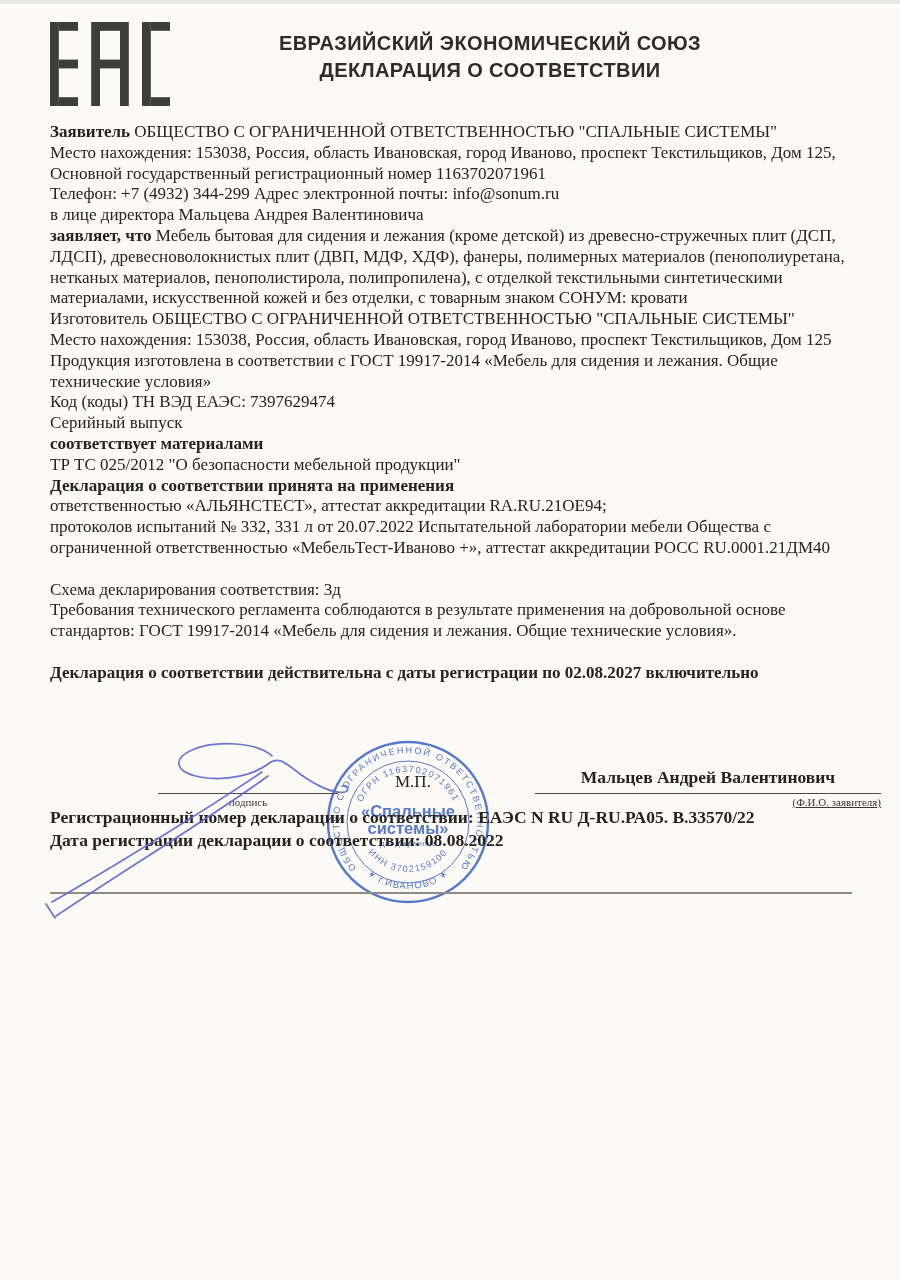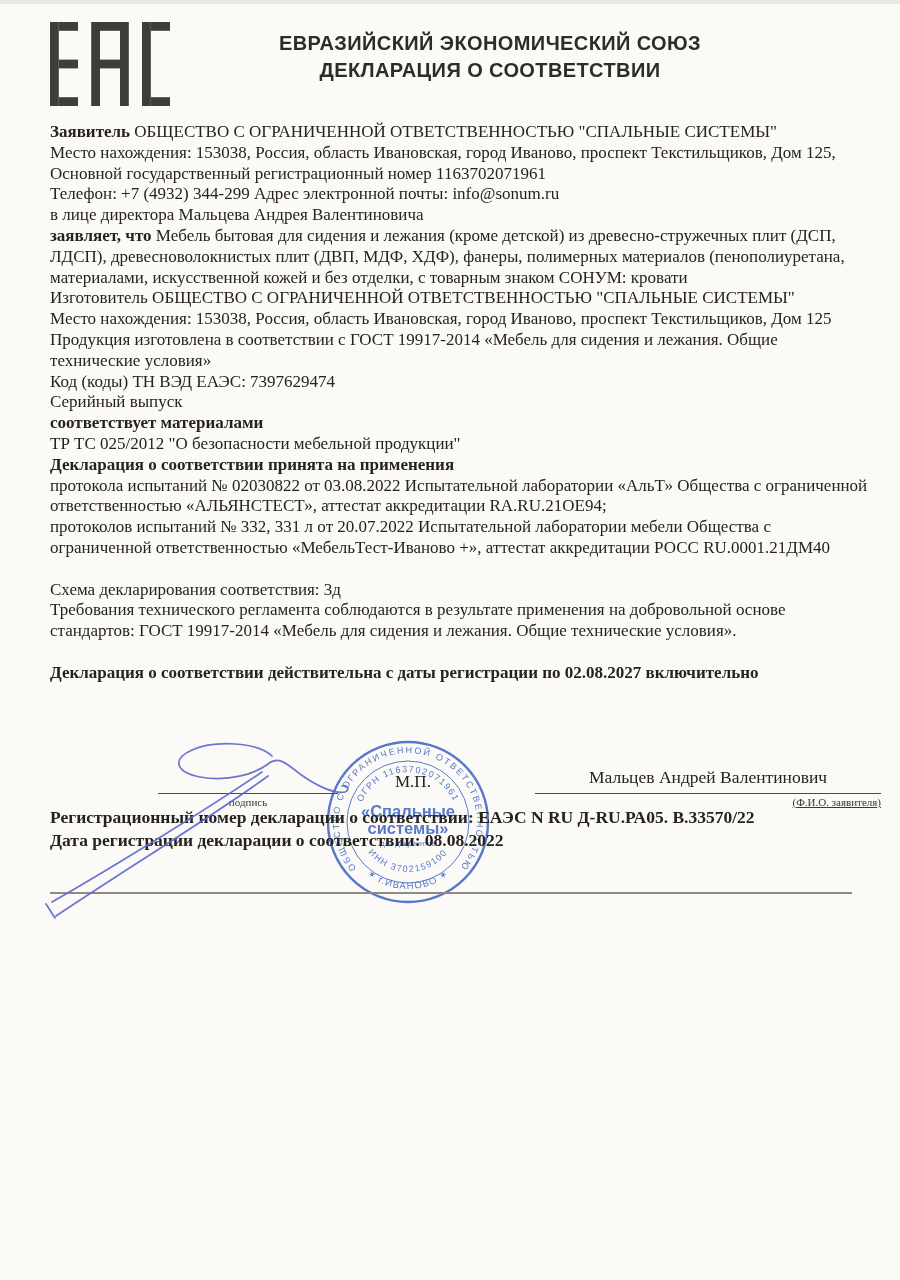--- a/index.html
+++ b/index.html
@@ -28,21 +28,21 @@
   .doc-line b { font-weight:bold; }
   
   .sig-area { position:absolute; left:0; top:700px; width:900px; height:260px; }
   .stamp-svg { position:absolute; left:323px; top:33px; width:170px; height:170px; z-index:1; opacity:0.92; }
   .signature-svg { position:absolute; left:30px; top:30px; width:340px; height:200px; z-index:4; }
   .rule { position:absolute; background:#4d4a44; height:1.4px; z-index:2; }
   .sig-rule { left:158px; top:89px; width:180px; }
   .fio-rule { left:535px; top:89px; width:346px; }
   .sig-caption { position:absolute; left:158px; top:92px; width:180px; text-align:center; font-size:11px; color:#3a3833; z-index:3; }
   .mp-label { position:absolute; left:395px; top:68px; font-size:17px; z-index:3; }
-  .fio-name { position:absolute; left:535px; top:63px; width:346px; text-align:center; font-size:17.5px; z-index:3; }
+  .fio-name { position:absolute; left:535px; top:63px; width:346px; text-align:center; font-size:17.5px; z-index:3;font-weight:bold; }
   .fio-caption { position:absolute; left:535px; top:92px; width:346px; text-align:right; font-size:11px; color:#3a3833; z-index:3;text-decoration:underline; }
   .reg-line { position:absolute; left:50px; top:103px; font-size:17.5px; font-weight:bold; white-space:nowrap; z-index:3; }
   .date-line { position:absolute; left:50px; top:126px; font-size:17.5px; font-weight:bold; white-space:nowrap; z-index:3; }
   .bottom-rule { position:absolute; left:50px; top:188px; width:802px; height:1.5px; background:#8e8b85; z-index:2; }
   .stamp-text { font-family:"Liberation Sans", sans-serif; }
 </style>
 </head>
 <body>
 
 <div class="page">
@@ -72,31 +72,31 @@
   </div>
 
   <div class="doc-body">
       <div class="doc-line"><b>Заявитель</b> ОБЩЕСТВО С ОГРАНИЧЕННОЙ ОТВЕТСТВЕННОСТЬЮ "СПАЛЬНЫЕ СИСТЕМЫ"</div>
       <div class="doc-line">Место нахождения: 153038, Россия, область Ивановская, город Иваново, проспект Текстильщиков, Дом 125,</div>
       <div class="doc-line">Основной государственный регистрационный номер 1163702071961</div>
       <div class="doc-line">Телефон: +7 (4932) 344-299 Адрес электронной почты: info@sonum.ru</div>
       <div class="doc-line">в лице директора Мальцева Андрея Валентиновича</div>
       <div class="doc-line"><b>заявляет, что</b> Мебель бытовая для сидения и лежания (кроме детской) из древесно-стружечных плит (ДСП,</div>
       <div class="doc-line">ЛДСП), древесноволокнистых плит (ДВП, МДФ, ХДФ), фанеры, полимерных материалов (пенополиуретана,</div>
+      <div class="doc-line">нетканых материалов, пенополистирола, полипропилена), с отделкой текстильными синтетическими</div>
       <div class="doc-line">материалами, искусственной кожей и без отделки, с товарным знаком СОНУМ: кровати</div>
       <div class="doc-line">Изготовитель ОБЩЕСТВО С ОГРАНИЧЕННОЙ ОТВЕТСТВЕННОСТЬЮ "СПАЛЬНЫЕ СИСТЕМЫ"</div>
       <div class="doc-line">Место нахождения: 153038, Россия, область Ивановская, город Иваново, проспект Текстильщиков, Дом 125</div>
       <div class="doc-line">Продукция изготовлена в соответствии с ГОСТ 19917-2014 «Мебель для сидения и лежания. Общие</div>
       <div class="doc-line">технические условия»</div>
       <div class="doc-line">Код (коды) ТН ВЭД ЕАЭС: 7397629474</div>
       <div class="doc-line">Серийный выпуск</div>
       <div class="doc-line"><b>соответствует материалами</b></div>
       <div class="doc-line">ТР ТС 025/2012 "О безопасности мебельной продукции"</div>
       <div class="doc-line"><b>Декларация о соответствии принята на применения</b></div>
-      <div class="doc-line">протокола испытаний № 02030822 от 03.08.2022 Испытательной лаборатории «АльТ» Общества с ограниченной</div>
       <div class="doc-line">ответственностью «АЛЬЯНСТЕСТ», аттестат аккредитации RA.RU.21ОЕ94;</div>
       <div class="doc-line">протоколов испытаний № 332, 331 л от 20.07.2022 Испытательной лаборатории мебели Общества с</div>
       <div class="doc-line">ограниченной ответственностью «МебельТест-Иваново +», аттестат аккредитации РОСС RU.0001.21ДМ40</div>
       <div class="doc-line">&nbsp;</div>
       <div class="doc-line">Схема декларирования соответствия: 3д</div>
       <div class="doc-line">Требования технического регламента соблюдаются в результате применения на добровольной основе</div>
       <div class="doc-line">стандартов: ГОСТ 19917-2014 «Мебель для сидения и лежания. Общие технические условия».</div>
       <div class="doc-line">&nbsp;</div>
       <div class="doc-line"><b>Декларация о соответствии действительна с даты регистрации по 02.08.2027 включительно</b></div>
     </div>

